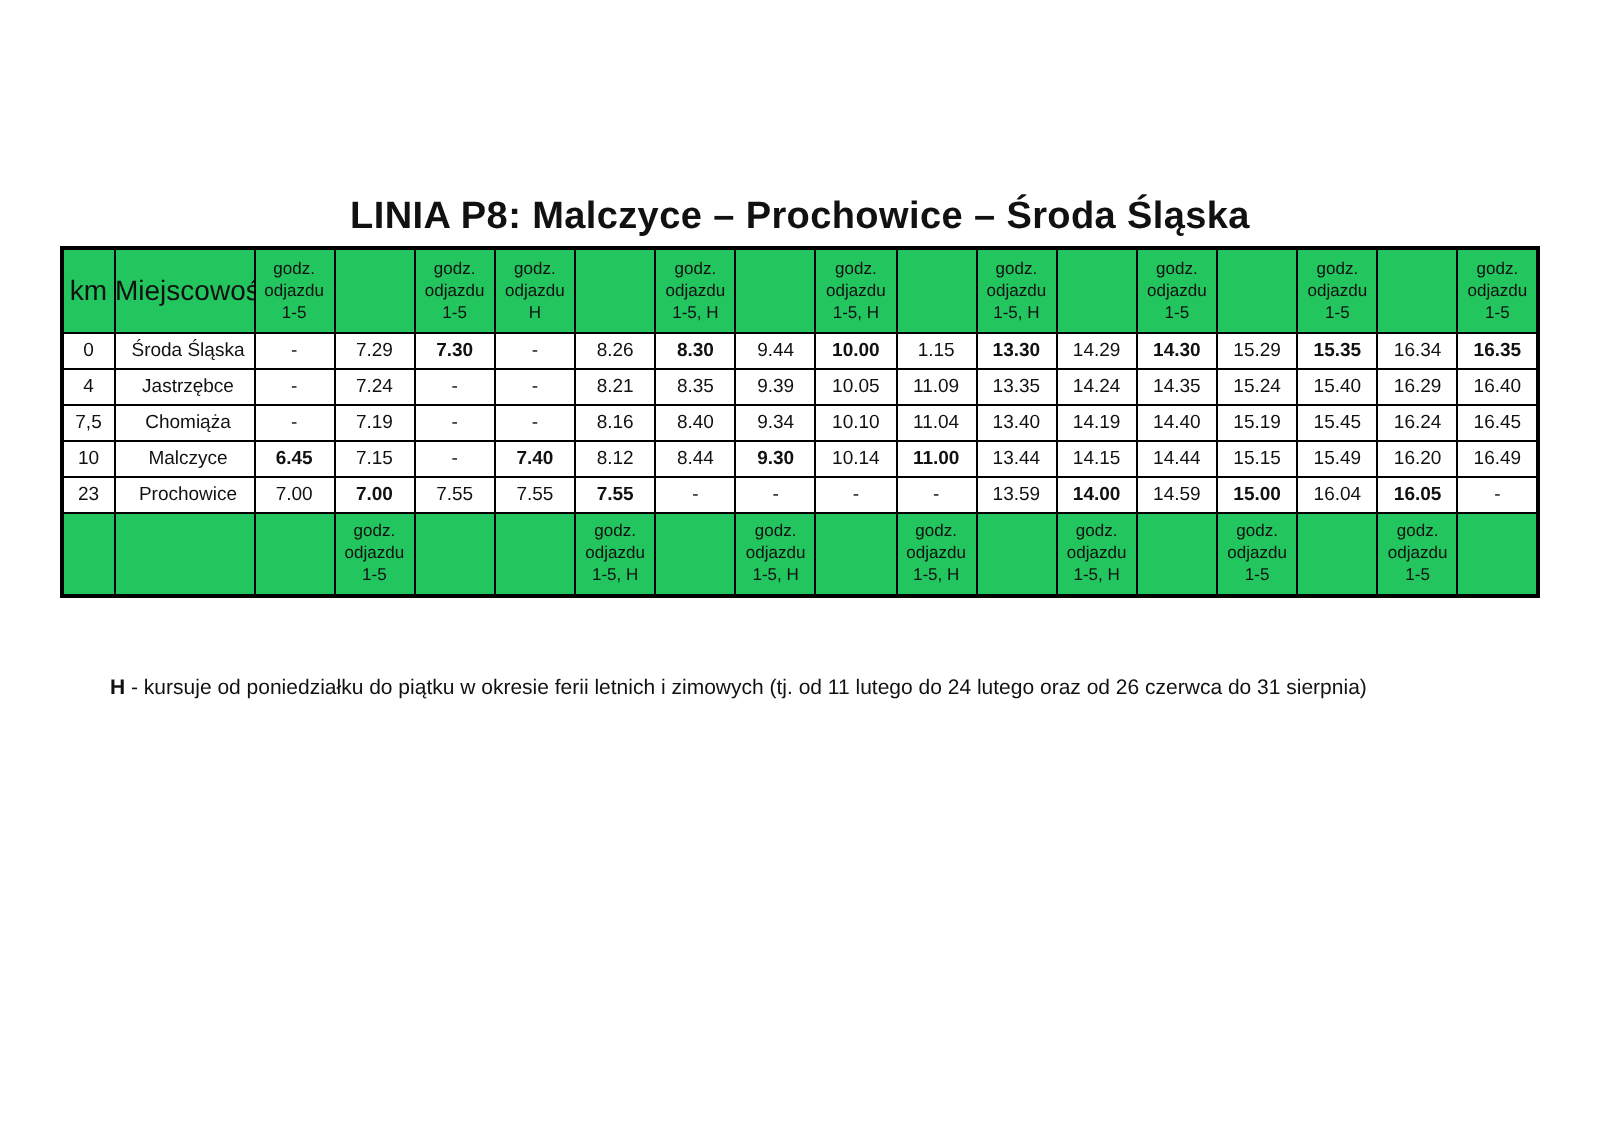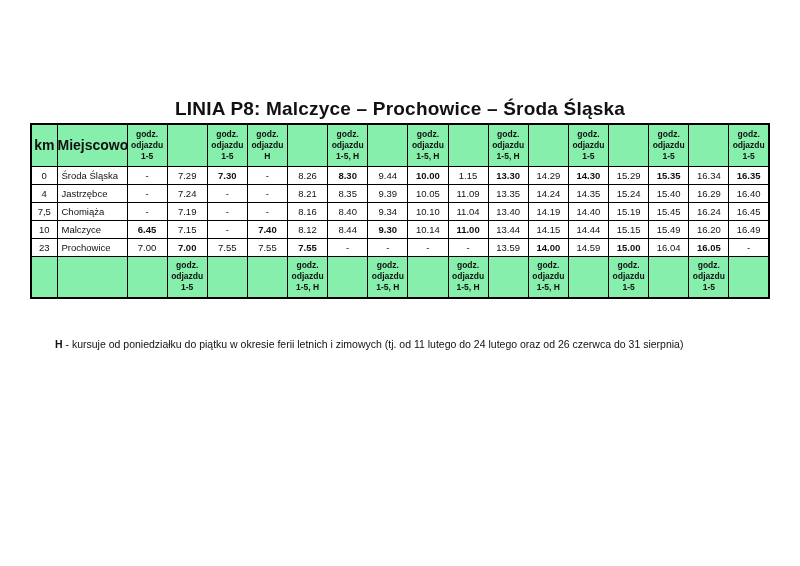--- a/index.html
+++ b/index.html
@@ -16,29 +16,29 @@
     position: absolute; left: 30px; top: 123px; width: 740px;
     border-collapse: collapse; table-layout: fixed;
     border: 2px solid #000;
   }
   table.tt th, table.tt td {
     border: 1px solid #000;
     text-align: center; vertical-align: middle;
     overflow: hidden;
   }
   table.tt th {
-    background: #86efac;
-    font-size: 8.5px; font-weight: bold; line-height: 1.3;
+    background: #22c55e;
+    font-size: 8.5px; font-weight: normal; line-height: 1.3;
     white-space: pre-line; height: 42px;
   }
   table.tt th.corner { font-size: 14px; white-space: normal; }
   table.tt td {
     background: #fff; font-size: 9.5px; height: 18px; font-weight: normal;
   }
-  table.tt td.city { text-align: left; padding-left: 4px; }
+  table.tt td.city { text-align: center; padding-left: 4px; }
   table.tt td.b { font-weight: bold; }
 
   .footnotes { position: absolute; left: 55px; top: 337px; font-size: 10.5px; line-height: 15px; }
   .footnotes b { font-weight: bold; }
 </style>
 </head>
 <body>
 
 <div class="page">
 

